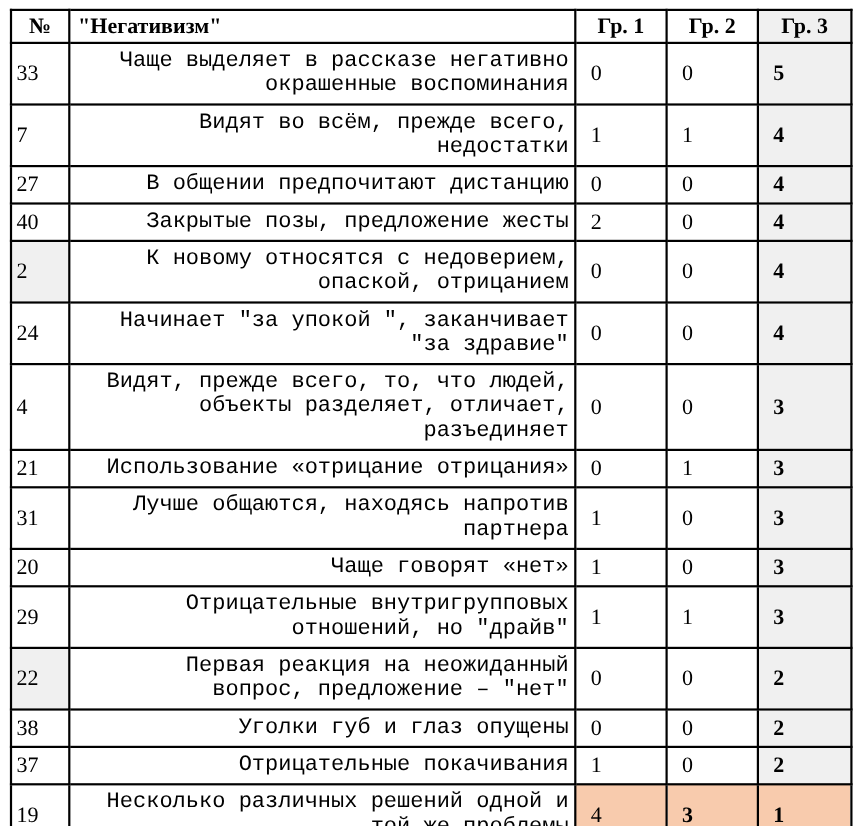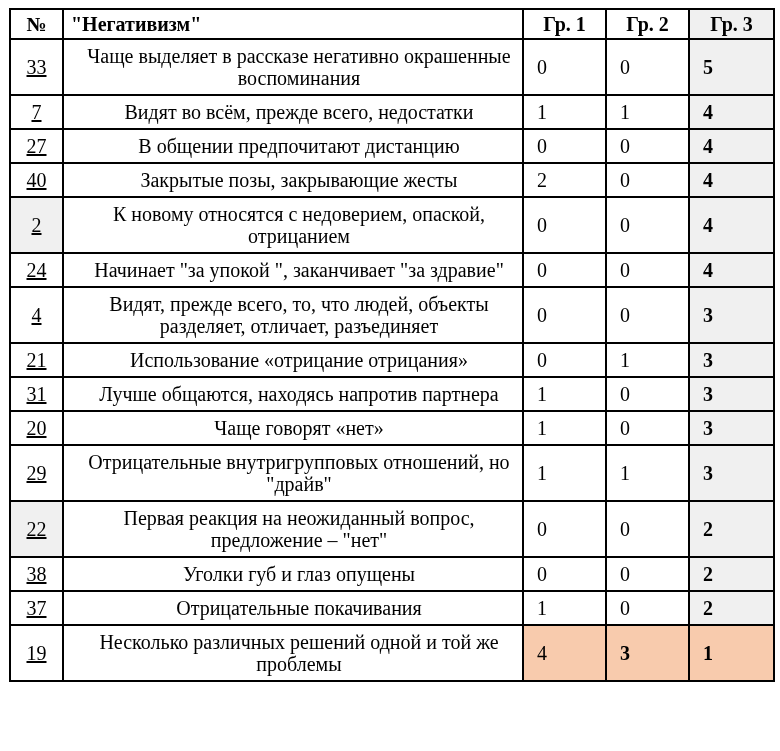--- a/index.html
+++ b/index.html
@@ -41,27 +41,26 @@
     padding: 3px 4px;
   }
   th.title {
     text-align: left;
     padding-left: 7px;
   }
   td {
     padding: 5px 4px;
   }
   td.num {
-    text-align: center;
-    text-decoration: underline;
   }
   td.desc {
-    text-align: center;
+    text-align: right;
     padding-left: 17px;
     padding-right: 5px;
+    font-family: Liberation Mono, monospace;
   }
   td.val {
     text-align: left;
     padding-left: 13px;
   }
   .g3col {
     background: var(--shade, #F0F0F0);
     font-weight: bold;
   }
   .shaded {
@@ -115,21 +114,21 @@
   </tr>
         <tr>
     <td class="num">27</td>
     <td class="desc">В общении предпочитают дистанцию</td>
     <td class="val">0</td>
     <td class="val">0</td>
     <td class="val g3col">4</td>
   </tr>
         <tr>
     <td class="num">40</td>
-    <td class="desc">Закрытые позы, закрывающие жесты</td>
+    <td class="desc">Закрытые позы, предложение жесты</td>
     <td class="val">2</td>
     <td class="val">0</td>
     <td class="val g3col">4</td>
   </tr>
         <tr>
     <td class="num shaded">2</td>
     <td class="desc">К новому относятся с недоверием, опаской, отрицанием</td>
     <td class="val">0</td>
     <td class="val">0</td>
     <td class="val g3col">4</td>

